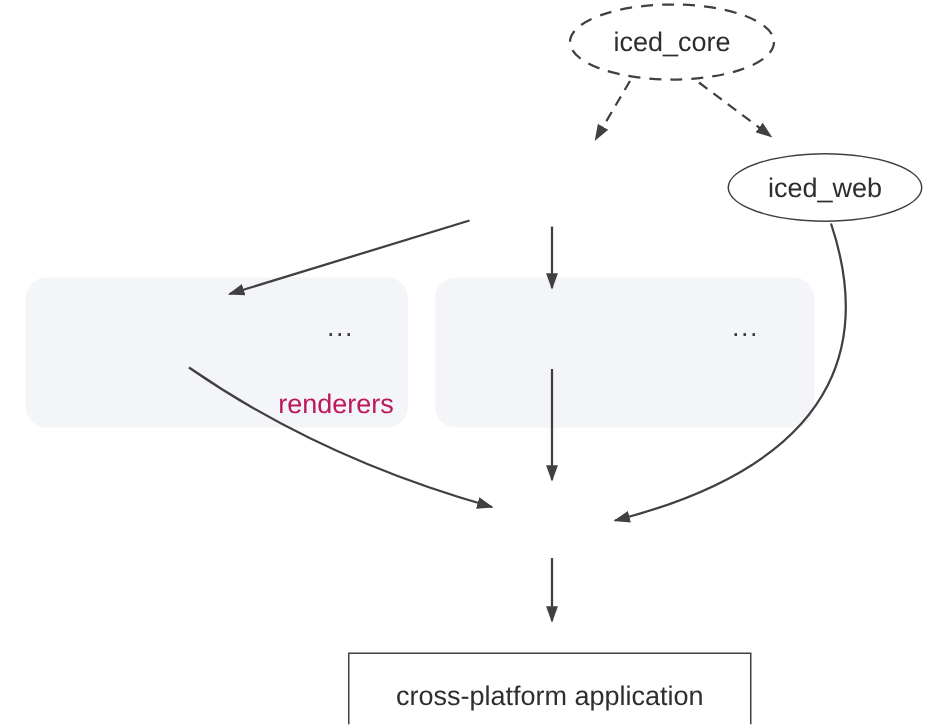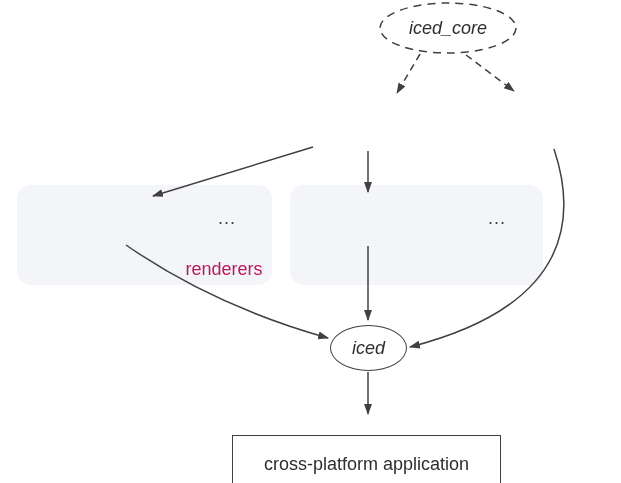--- a/index.html
+++ b/index.html
@@ -21,21 +21,21 @@
   .node{
     position:absolute;
     display:flex;align-items:center;justify-content:center;
     background:#ffffff;
     border:1.5px solid #404040;
     color:#2e2e2e;
     font-size:18px;
     white-space:nowrap;
     box-sizing:border-box;
   }
-  .ellipse{border-radius:50%;font-style:italic;}
+  .ellipse{border-radius:50%;}
   .node.ghost{border:none;background:transparent;}
   .rect-node{border-radius:0;margin-top:16px;}
   .ellipsis{
     position:absolute;
     color:#3c3c3c;
     font-size:18px;
     text-align:center;
     letter-spacing:1px;
   }
   .group-label{
@@ -68,24 +68,24 @@
     <path d="M368,151 L368,192" fill="none" stroke="#404040" stroke-width="1.5" marker-end="url(#arrow)"></path>
     <path d="M126,245 Q214,306 328,338" fill="none" stroke="#404040" stroke-width="1.5" marker-end="url(#arrow)"></path>
     <path d="M368,246 L368,320" fill="none" stroke="#404040" stroke-width="1.5" marker-end="url(#arrow)"></path>
     <path d="M554,149 C576,215 574,305 410,347" fill="none" stroke="#404040" stroke-width="1.5" marker-end="url(#arrow)"></path>
     <path d="M368,372 L368,414" fill="none" stroke="#404040" stroke-width="1.5" marker-end="url(#arrow)"></path>
   </svg>
 
   <div class="node ellipse ghost" style="left:380px;top:3px;width:136px;height:50px;">iced_core</div>
 
 
+  <div class="node ellipse" style="left:485px;top:102px;width:130px;height:46px;">iced_web</div>
 
 
 
-  <div class="node ellipse" style="left:330px;top:325px;width:77px;height:46px;">iced</div>
 
   <div class="node rect-node" style="left:232px;top:419px;width:269px;height:58px;">cross-platform application</div>
 
   <div class="ellipsis" style="left:197px;top:208px;width:60px;">...</div>
   <div class="ellipsis" style="left:467px;top:208px;width:60px;">...</div>
 
   <div class="group-label" style="left:154px;top:259px;width:140px;">renderers</div>
 
 </div>
 

